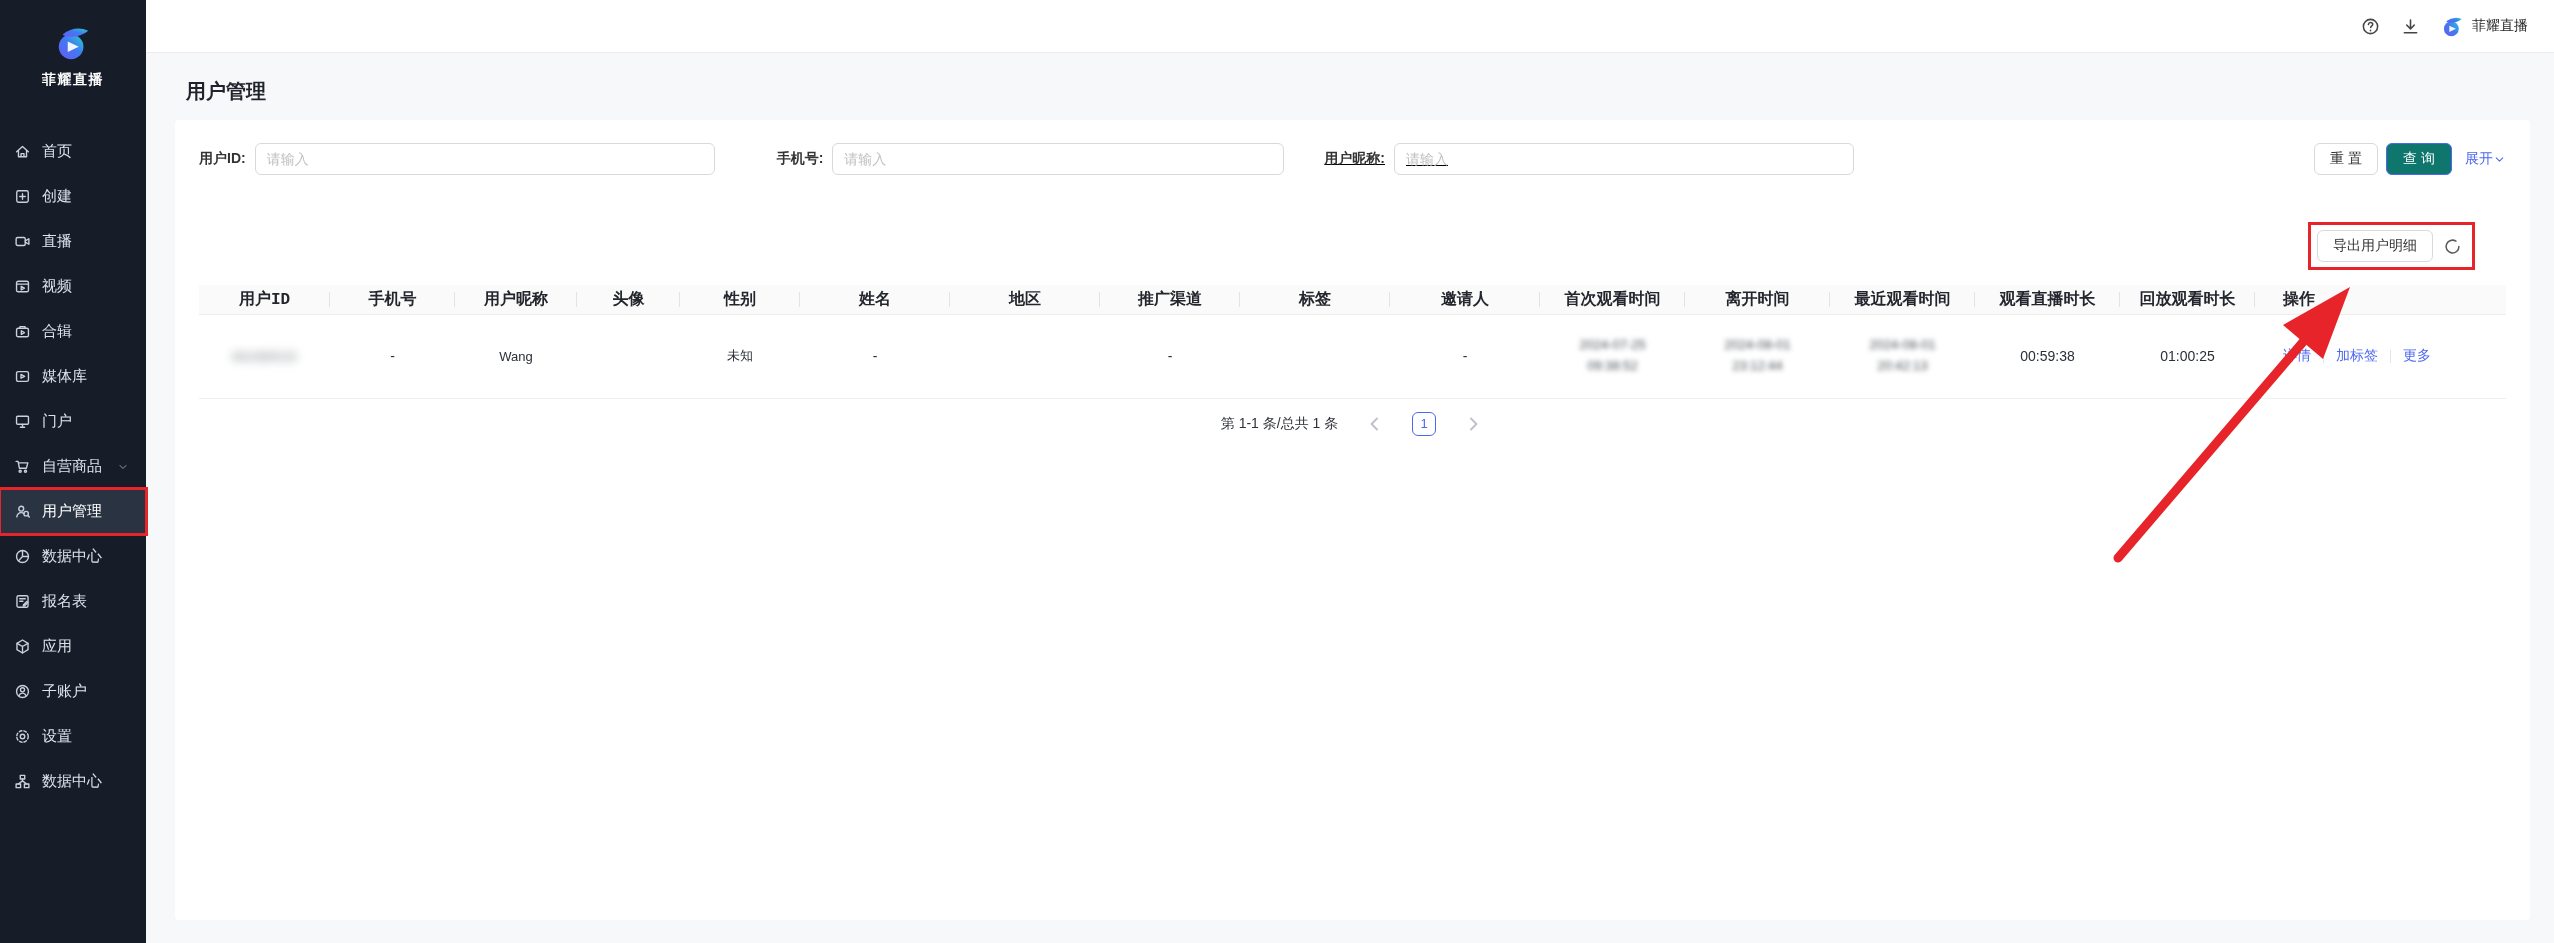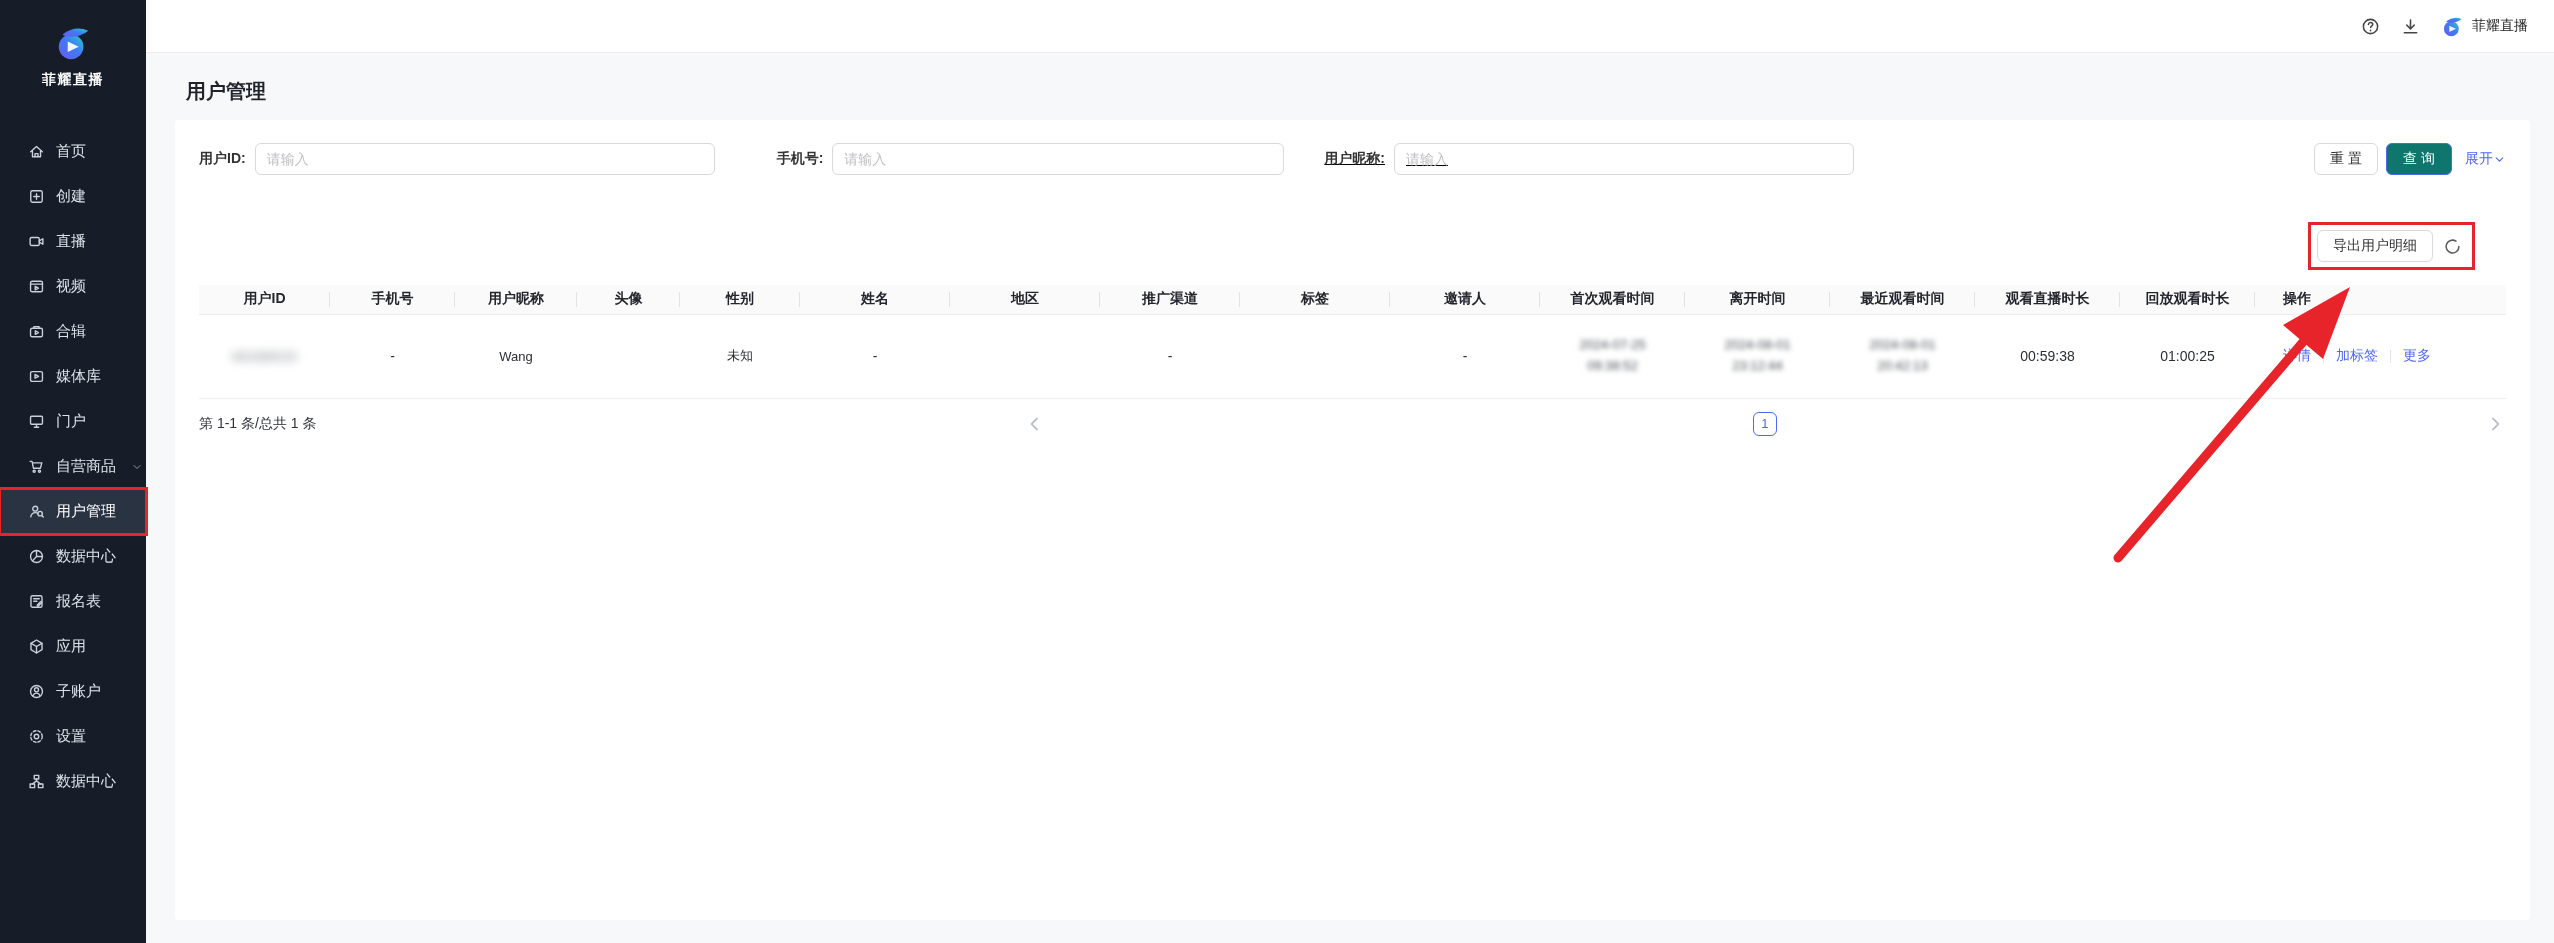--- a/index.html
+++ b/index.html
@@ -8,21 +8,21 @@
          font-family:"Liberation Sans","DejaVu Sans",sans-serif; }
   .ic { display:inline-flex; }
   .ic svg { width:100%; height:100%; }
 
   
   .sidebar { width:146px; flex-shrink:0; background:#161d29; color:#fff; }
   .logo-wrap { padding-top:24px; display:flex; flex-direction:column; align-items:center; gap:9px; }
   .logo-mark { width:38px; height:38px; }
   .logo-text { font-size:14px; font-weight:700; letter-spacing:1.5px; color:#fff; }
   .nav { margin-top:40px; }
-  .nav-item { height:45px; display:flex; align-items:center; padding-left:28px; gap:11px;
+  .nav-item { height:45px; display:flex; align-items:center; padding-left:14px; gap:11px;
               font-size:15px; color:#dde3ea; cursor:pointer; white-space:nowrap; }
   .nav-item .ic { width:17px; height:17px; color:#c9d1dc; flex-shrink:0; }
   .nav-item .chev { width:12px; height:12px; color:#939cab; margin-left:4px; }
   .nav-item.active { background:#2a3342; color:#fff; outline:3px solid #e8242b; outline-offset:-1px; }
 
   
   .main { flex:1; min-width:0; display:flex; flex-direction:column; }
   .topbar { height:53px; background:#fff; border-bottom:1px solid #ededf0;
             display:flex; align-items:center; justify-content:flex-end; gap:21px; padding-right:26px; }
   .topbar .ic { width:19px; height:19px; color:#454545; cursor:pointer; }
@@ -56,42 +56,42 @@
   .toolbar-row { display:flex; justify-content:flex-end; align-items:flex-end; margin-top:47px; }
   .annot-box { display:flex; align-items:center; gap:10px; border:3px solid #e8242b;
                padding:5px 10px 5px 6px; }
   .btn-export { height:32px; padding:0 15px; background:#fff; border:1px solid #d9d9d9;
                 border-radius:6px; color:#333; }
   .ic20 { width:19px; height:19px; color:#5a5a5a; cursor:pointer; }
   .gear-out { margin-left:12px; }
 
   
   table { width:100%; border-collapse:collapse; table-layout:fixed; margin-top:15px; }
-  th { background:#fafafa; height:29px; font-size:14px; font-weight:700; color:#23262d;
-       text-align:center; position:relative; border-bottom:1px solid #ededed; }
+  th { background:#fafafa; height:29px; font-size:16px; font-weight:700; color:#23262d;
+       text-align:center; position:relative; border-bottom:1px solid #ededed;font-family:Liberation Mono, monospace; }
   th:not(:last-child)::after { content:""; position:absolute; right:0; top:7px; height:15px;
        width:1px; background:#e3e3e3; }
   td { height:84px; text-align:center; font-size:13px; color:#2b2f36; border-bottom:1px solid #efefef; }
   th.col-op, td.col-op { text-align:left; padding-left:28px; }
   .dash { font-size:14px; }
   .blur-hard { display:inline-block; filter:blur(5px); color:#70767f; font-size:13px; letter-spacing:1px; }
   .ts { filter:blur(2.5px); color:#4c5158; line-height:1.6; }
   .dur { font-size:14px; }
   .avatar { width:36px; height:36px; border-radius:50%; margin:0 auto; overflow:hidden;
     background:
       radial-gradient(circle at 34% 17%, #d4503a 0 3px, rgba(0,0,0,0) 4px),
       radial-gradient(ellipse 60% 44% at 51% 28%, #35312d 0 99%, rgba(0,0,0,0) 100%),
       linear-gradient(180deg,#57504a 0%,#57504a 24%,#ecca a4 24%,#ecc9a2 26%,#ecc9a2 70%,#99a0a9 70%,#8e949c 100%);
   }
   .actions { display:flex; align-items:center; }
   .alink { color:#4e68f0; font-size:14px; cursor:pointer; white-space:nowrap; }
   .adiv { width:1px; height:13px; background:#e4e4e4; margin:0 12px; }
 
   
-  .pager { display:flex; align-items:center; justify-content:space-between; margin-top:13px; gap:26px;
+  .pager { display:flex; align-items:center; justify-content:center; margin-top:13px; gap:26px;
            font-size:14px; color:#2e3138; }
   .pg-arrow { width:22px; height:22px; display:flex; align-items:center; justify-content:center;
               color:#bcc1c9; cursor:pointer; }
   .pg-cur { width:24px; height:24px; border:1px solid #4e68f0; border-radius:6px; color:#4e68f0;
             font-size:13px; display:flex; align-items:center; justify-content:center; cursor:pointer; }
 
   
   .arrow-overlay { position:absolute; left:2050px; top:230px; width:350px; height:360px;
                    pointer-events:none; z-index:50; }
 </style>

